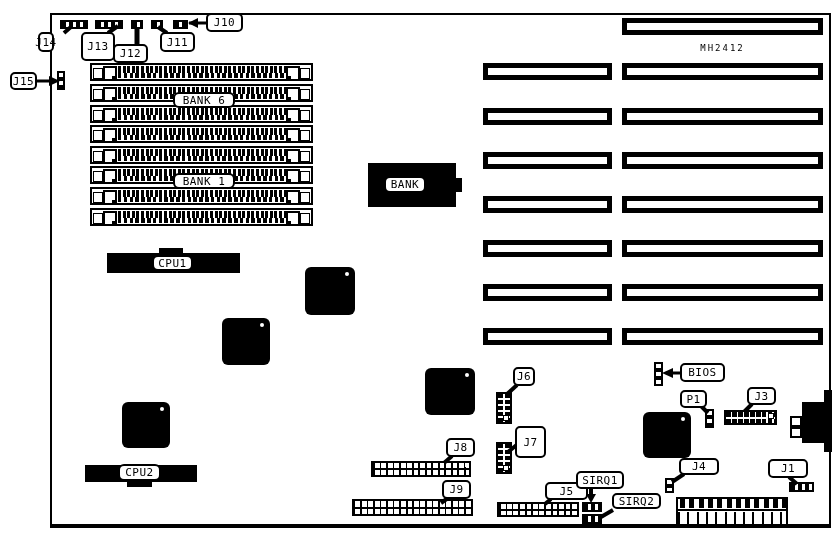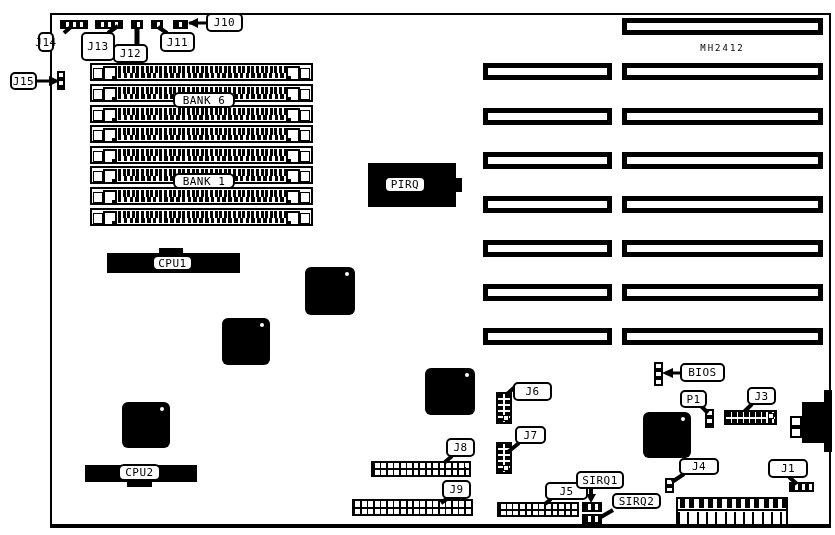--- a/index.html
+++ b/index.html
@@ -210,32 +210,32 @@
     <polygon points="591,503 586,494 596,494" fill="#000"></polygon>
     <line x1="613" y1="510" x2="601" y2="517" stroke="#000" stroke-width="4"></line>
   </svg>
 
   <div class="co" style="left:38px;top:32px;width:16px;height:20px">J14</div>
   <div class="co" style="left:81px;top:32px;width:34px;height:29px">J13</div>
   <div class="co" style="left:113px;top:44px;width:35px;height:19px">J12</div>
   <div class="co" style="left:160px;top:32px;width:35px;height:20px">J11</div>
   <div class="co" style="left:206px;top:13px;width:37px;height:19px">J10</div>
   <div class="co" style="left:10px;top:72px;width:27px;height:18px">J15</div>
-  <div class="co" style="left:513px;top:382px;width:39px;height:19px">J6</div>
-  <div class="co" style="left:515px;top:426px;width:31px;height:18px">J7</div>
+  <div class="co" style="left:513px;top:367px;width:22px;height:19px">J6</div>
+  <div class="co" style="left:515px;top:426px;width:31px;height:32px">J7</div>
   <div class="co" style="left:446px;top:438px;width:29px;height:19px">J8</div>
   <div class="co" style="left:442px;top:480px;width:29px;height:19px">J9</div>
   <div class="co" style="left:545px;top:482px;width:43px;height:18px">J5</div>
   <div class="co" style="left:576px;top:471px;width:48px;height:18px">SIRQ1</div>
   <div class="co" style="left:612px;top:493px;width:49px;height:16px">SIRQ2</div>
   <div class="co" style="left:680px;top:363px;width:45px;height:19px">BIOS</div>
   <div class="co" style="left:680px;top:390px;width:27px;height:18px">P1</div>
   <div class="co" style="left:747px;top:387px;width:29px;height:18px">J3</div>
   <div class="co" style="left:679px;top:458px;width:40px;height:17px">J4</div>
   <div class="co" style="left:768px;top:459px;width:40px;height:19px">J1</div>
 
   <div class="co onpart" style="left:173px;top:92px;width:62px;height:16px">BANK 6</div>
   <div class="co onpart" style="left:173px;top:173px;width:62px;height:16px">BANK 1</div>
   <div class="co onpart" style="left:152px;top:255px;width:41px;height:16px">CPU1</div>
   <div class="co onpart" style="left:118px;top:464px;width:43px;height:17px">CPU2</div>
-  <div class="co onpart" style="left:384px;top:176px;width:42px;height:17px">PIRQ</div>
+  <div class="co onpart" style="left:384px;top:176px;width:42px;height:17px">BANK</div>
 
 </div>
 
 </body></html>

